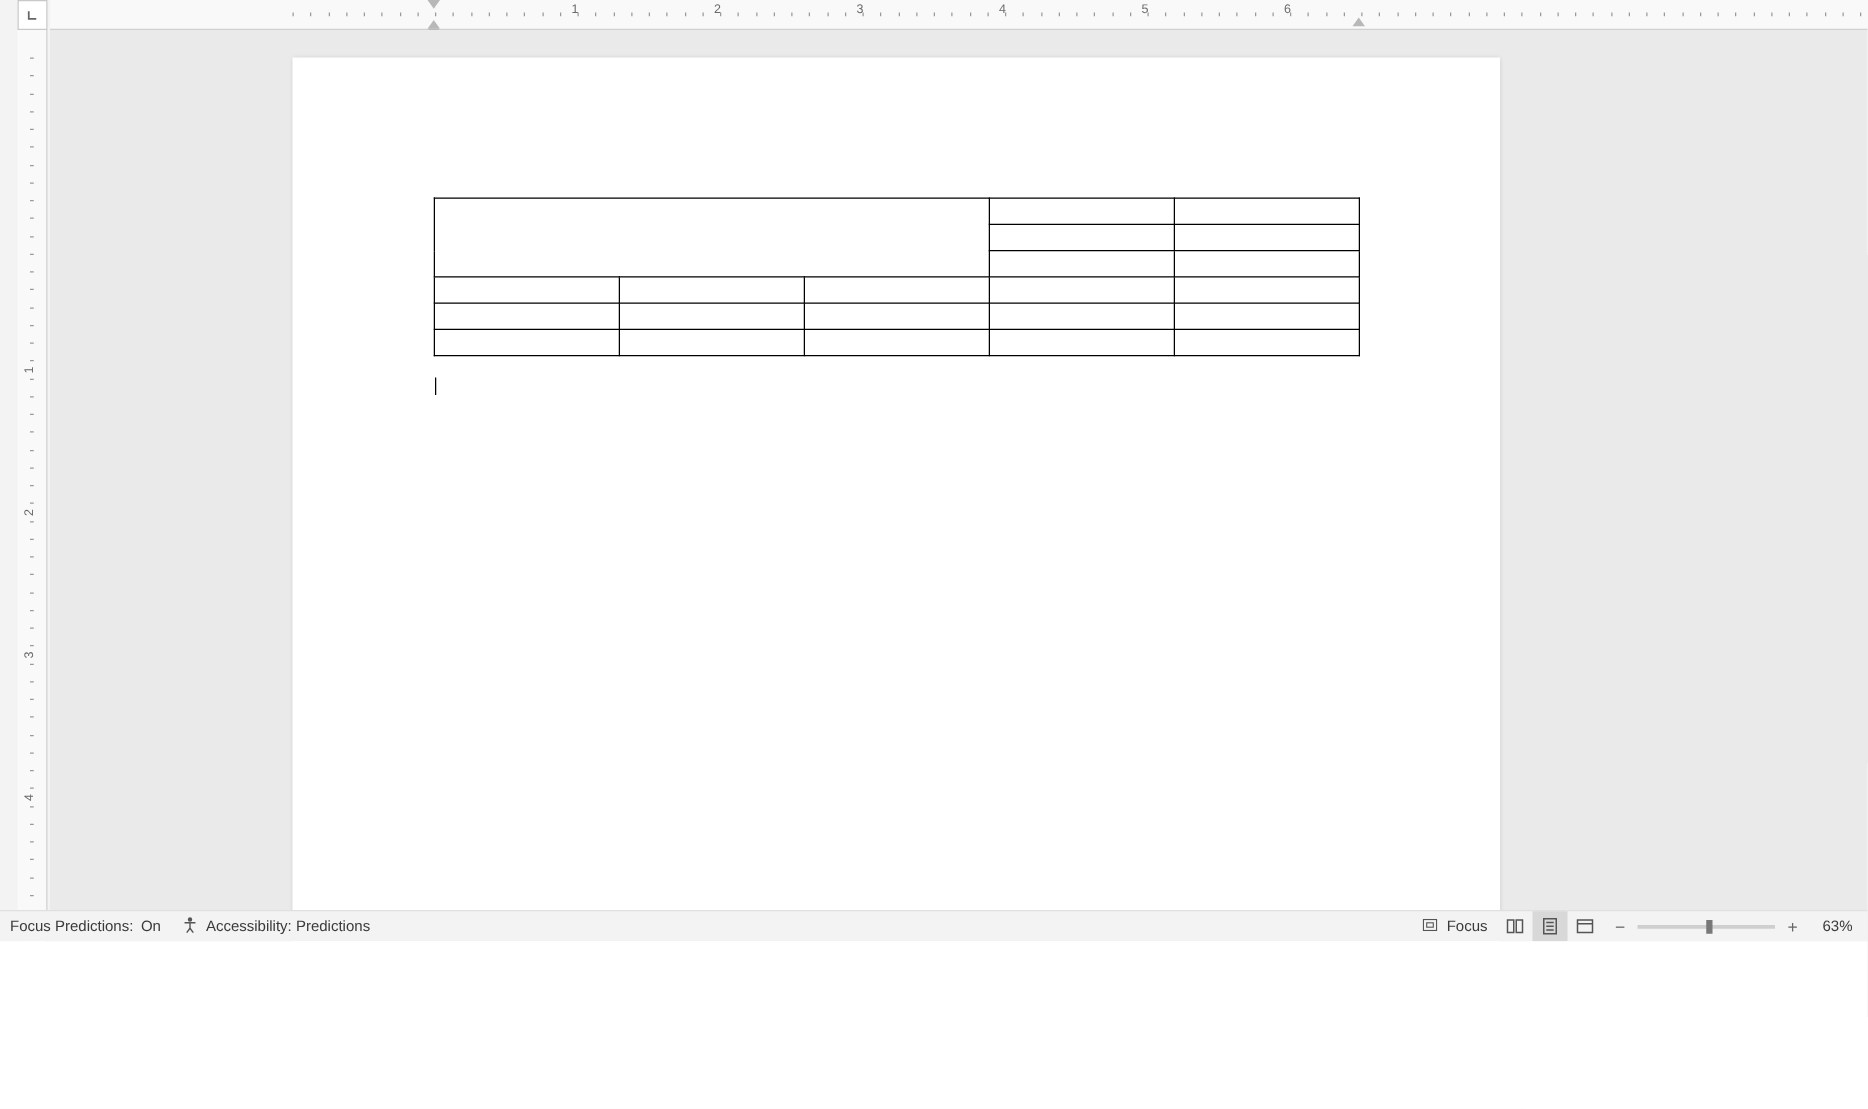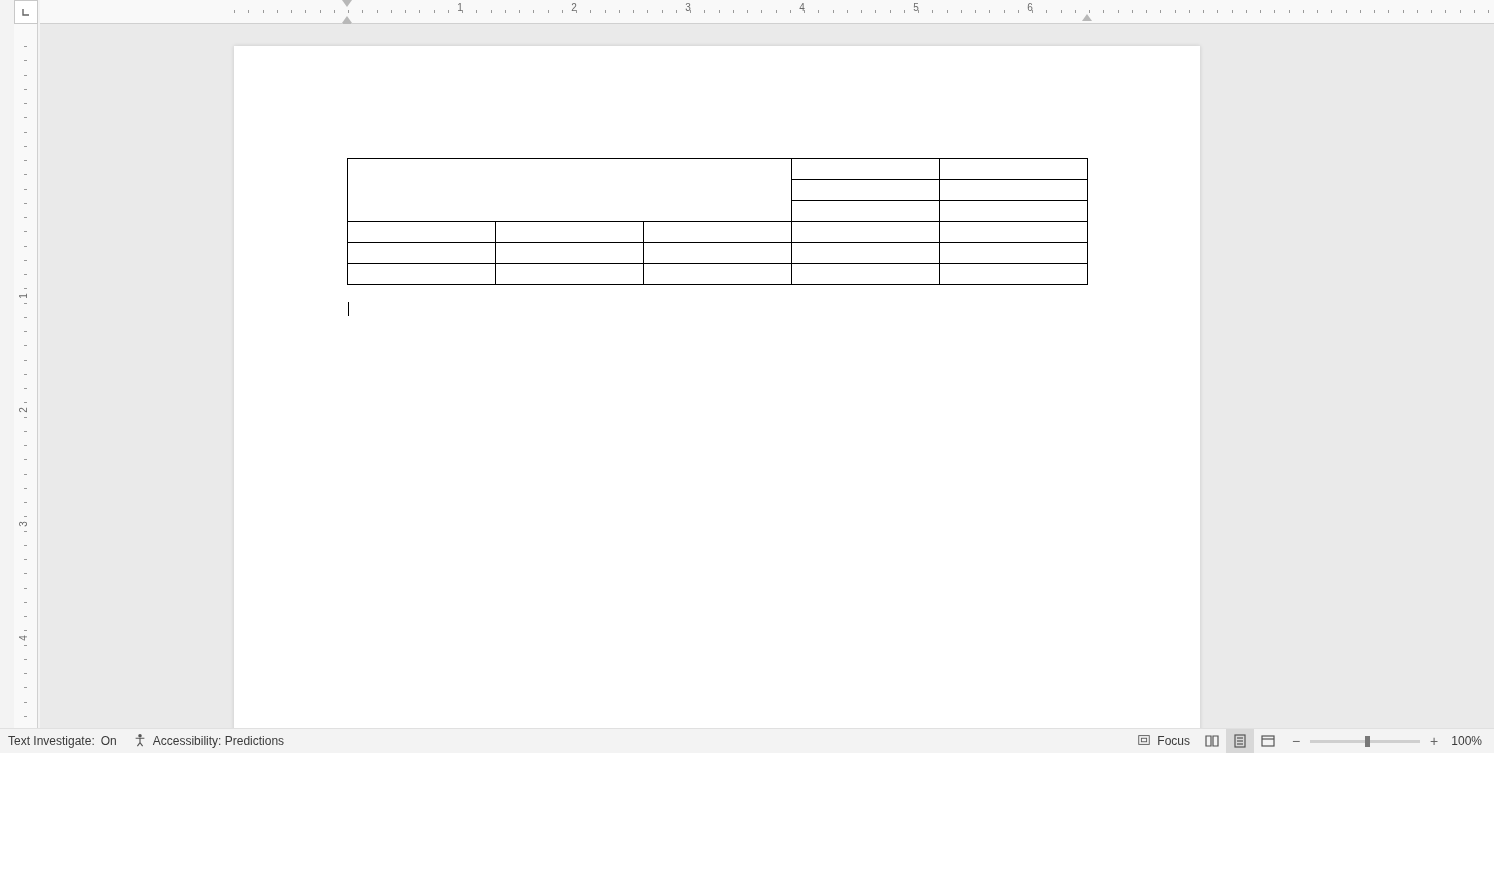--- a/index.html
+++ b/index.html
@@ -580,21 +580,21 @@
           <td class="c5"></td>
         </tr>
       </tbody>
         </table>
       <div class="cursor"></div>
     </div>
   </div>
 
   <div class="status-wrap">
     <div class="sect">
-      <span>Text Investigate:</span>
+      <span>Focus Predictions:</span>
       <span>On</span>
     </div>
     <div class="sect">
       <span>
         <svg width="14" height="14" viewBox="0 0 16 16">
             <circle cx="8" cy="3" r="2" fill="#555"></circle>
             <path d="M3 6 h10 M8 6 v5 M8 11 l-3 4 M8 11 l3 4" stroke="#555" stroke-width="1.3" fill="none"></path>
           </svg>
       </span>
       <span>Accessibility: Predictions</span>
@@ -627,18 +627,18 @@
           <rect x="2" y="3" width="12" height="10"></rect>
           <line x1="2" y1="6" x2="14" y2="6"></line>
         </svg>
     </div>
     <div class="zoomwrap">
       <span class="zoomsign">−</span>
       <div class="zoomtrack">
         <div class="zoomthumb" style="left:55px;"></div>
       </div>
       <span class="zoomsign">+</span>
-      <span class="zoompct">100%</span>
+      <span class="zoompct">63%</span>
     </div>
   </div>
 
   <div class="belowblank"></div>
 </div>
 
 </body></html>

